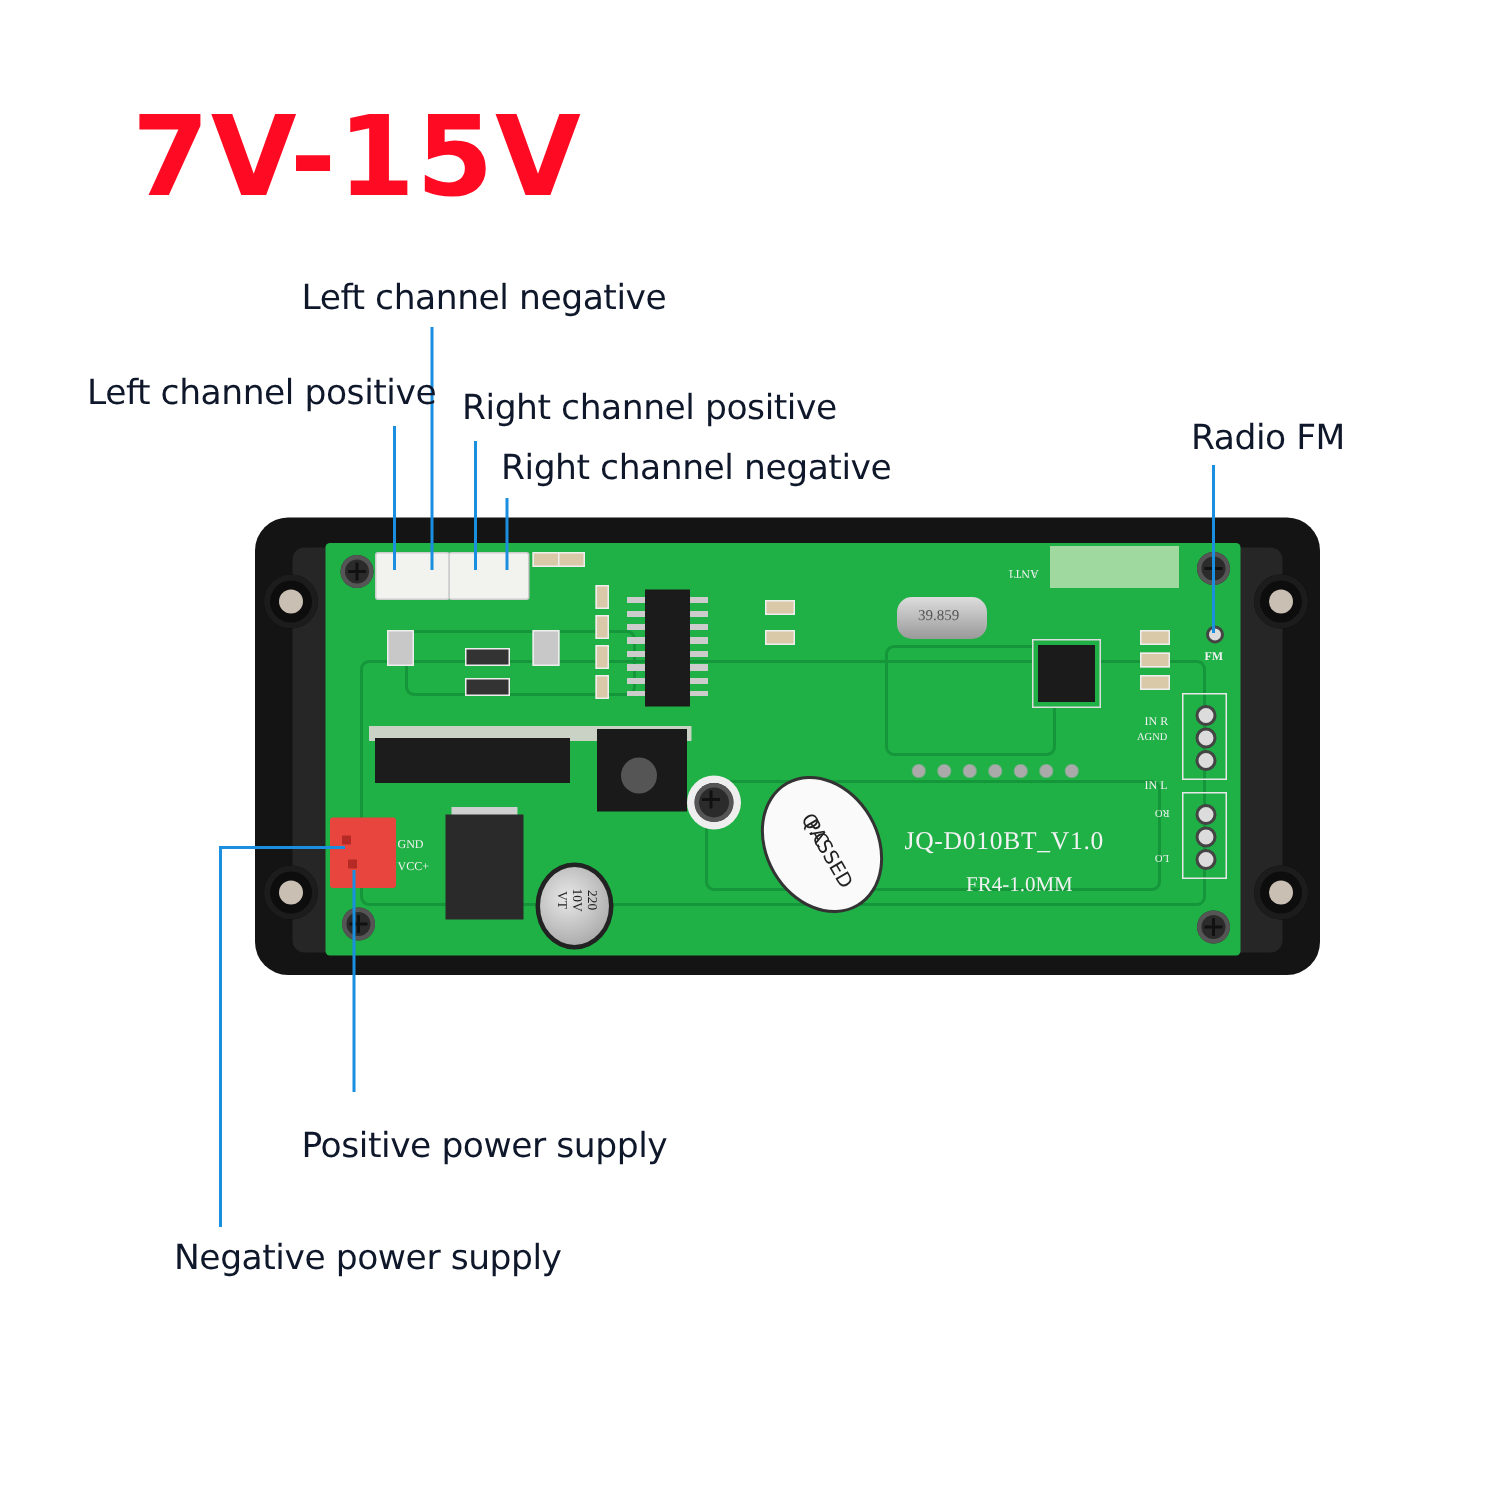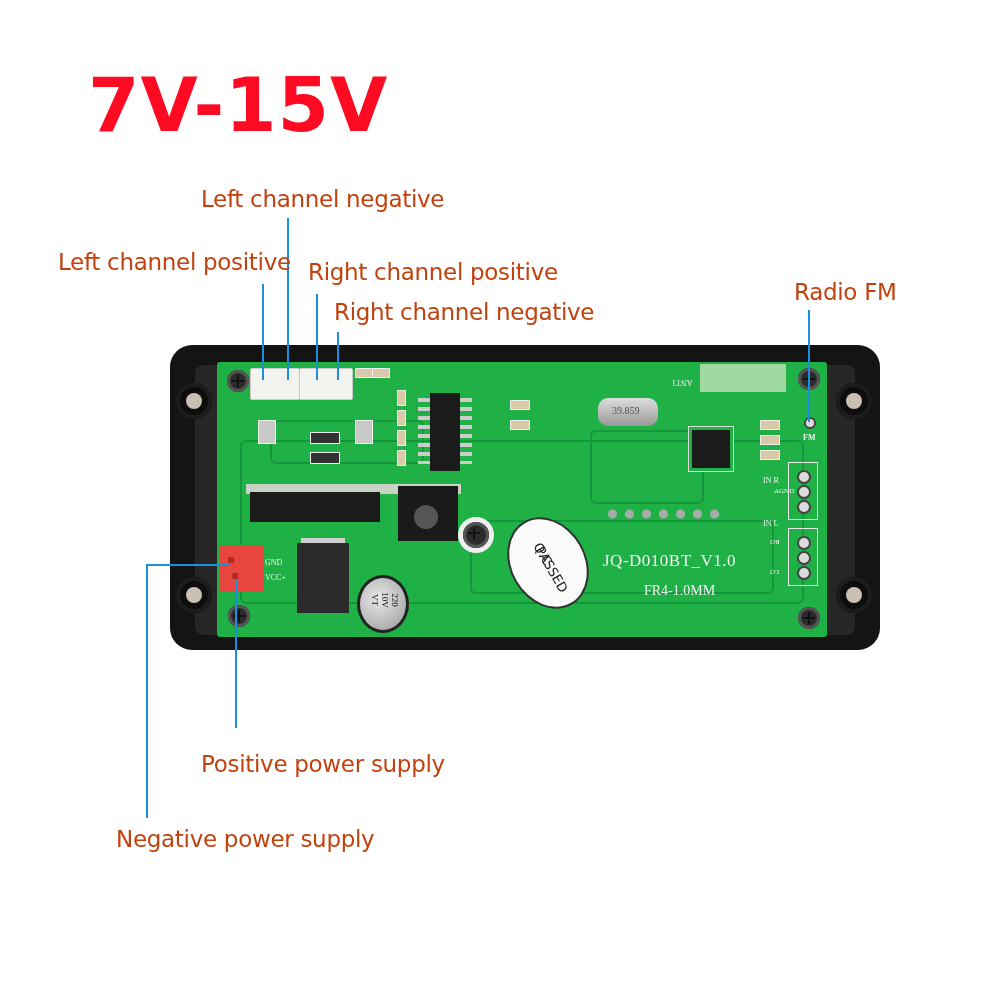--- a/index.html
+++ b/index.html
@@ -1,18 +1,18 @@
 <!DOCTYPE html>
 <html><head>
 <meta charset="utf-8">
 <style>
   html, body { margin:0; padding:0; background:#fff; }
   body { width:1000px; height:1000px; position:relative; overflow:hidden; font-family:"Liberation Sans", sans-serif; }
   .title { position:absolute; left:88px; top:68px; font-size:74px; font-weight:bold; color:#ff0a23; letter-spacing:1px; line-height:1; font-family:"DejaVu Sans", sans-serif; }
-  .label { position:absolute; font-size:23px; color:#c2410c; white-space:nowrap; font-family:"DejaVu Sans", sans-serif; font-weight:normal; letter-spacing:-0.3px; }
+  .label { position:absolute; font-size:23px; color:#0f172a; white-space:nowrap; font-family:"DejaVu Sans", sans-serif; font-weight:normal; letter-spacing:-0.3px; }
   .line { position:absolute; background:#1a8fe0; }
   .case { position:absolute; left:170px; top:345px; width:710px; height:305px; background:#141414; border-radius:22px; }
   .case-inner { position:absolute; left:195px; top:365px; width:660px; height:270px; background:#262626; border-radius:8px; }
   .boss { position:absolute; width:36px; height:36px; border-radius:50%; background:#0d0d0d; box-shadow:inset 0 0 0 4px #1c1c1c; }
   .boss::after { content:""; position:absolute; left:10px; top:10px; width:16px; height:16px; border-radius:50%; background:#c9bfb3; }
   .pcb { position:absolute; left:217px; top:362px; width:610px; height:275px; background:#1fb046; border-radius:3px; }
   .trace { position:absolute; border:2px solid #16963a; border-radius:6px; }
   .screw { position:absolute; width:22px; height:22px; border-radius:50%; background:#2b2b2b; box-shadow:inset 0 0 0 3px #555; }
   .screw::before, .screw::after { content:""; position:absolute; background:#111; }
   .screw::before { left:5px; top:10px; width:12px; height:2px; }
@@ -102,21 +102,21 @@
 
 <div class="hdr" style="left:788px;top:462px;height:56px;"></div>
 <div class="hdr" style="left:788px;top:528px;height:56px;"></div>
 <div class="hole" style="left:797px;top:470px;"></div>
 <div class="hole" style="left:797px;top:485px;"></div>
 <div class="hole" style="left:797px;top:500px;"></div>
 <div class="hole" style="left:797px;top:536px;"></div>
 <div class="hole" style="left:797px;top:551px;"></div>
 <div class="hole" style="left:797px;top:566px;"></div>
 <div class="silk" style="left:763px;top:476px;font-size:8px;">IN R</div>
-<div class="silk" style="left:774px;top:487px;font-size:7px;">AGND</div>
+<div class="silk" style="left:758px;top:487px;font-size:7px;">AGND</div>
 <div class="silk" style="left:763px;top:519px;font-size:8px;">IN L</div>
 <div class="silk" style="left:770px;top:538px;font-size:7px;transform:rotate(180deg);">RO</div>
 <div class="silk" style="left:770px;top:568px;font-size:7px;transform:rotate(180deg);">LO</div>
 
 <div class="hole" style="left:804px;top:417px;width:8px;height:8px;"></div>
 <div class="silk" style="left:803px;top:433px;font-size:8px;font-weight:bold;">FM</div>
 
 <div class="qc">
   <span style="top:28px;">Q.C</span>
   <span style="top:46px;">PASSED</span>

